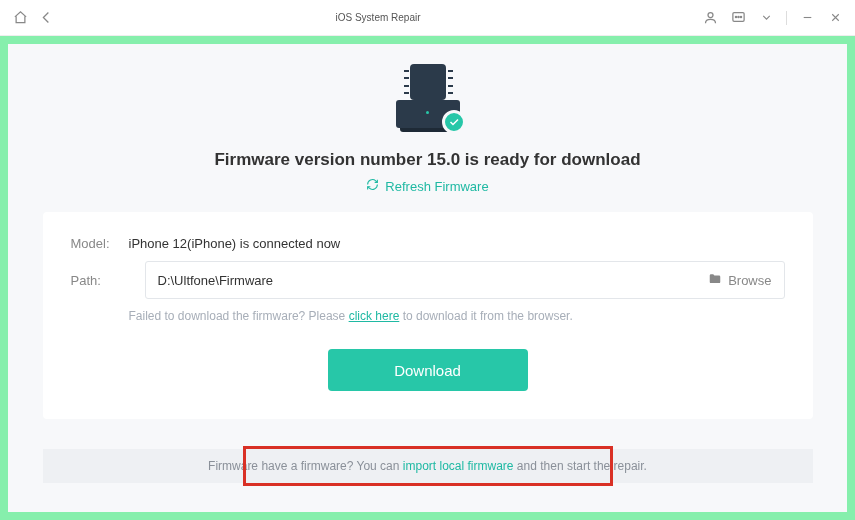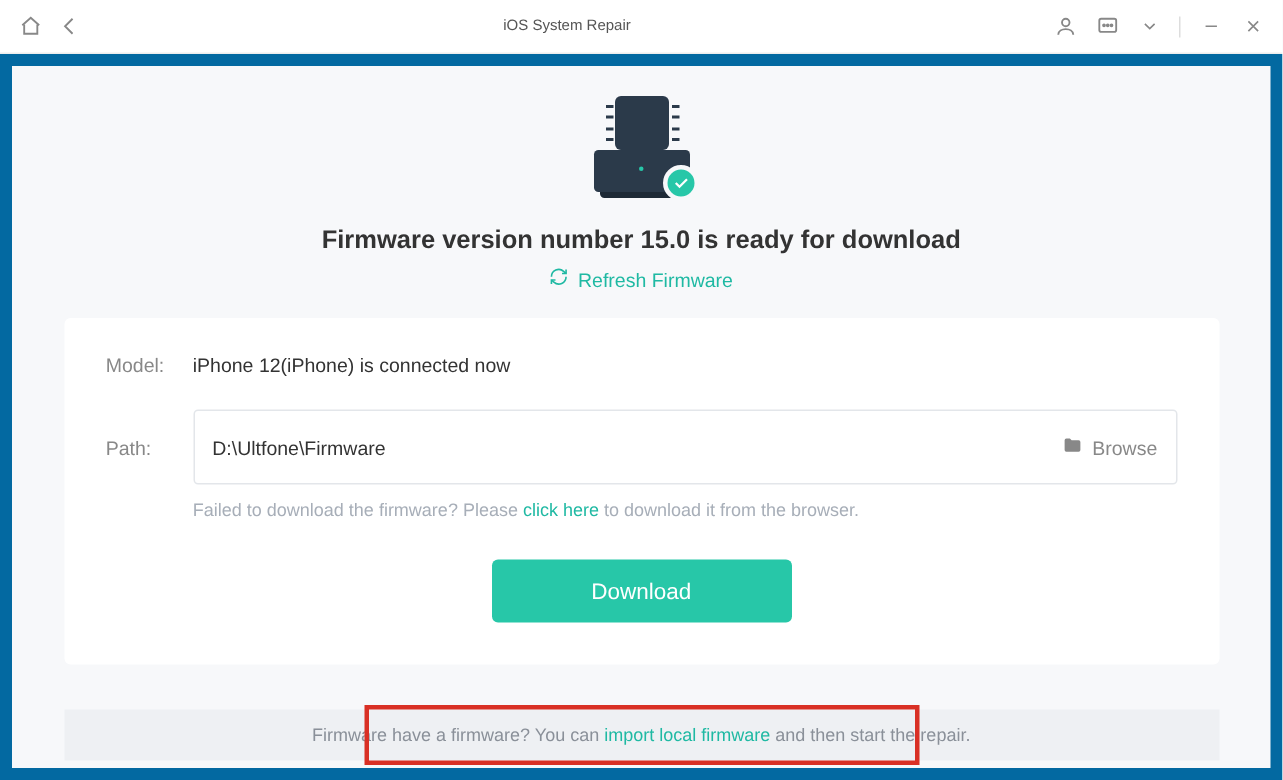--- a/index.html
+++ b/index.html
@@ -3,44 +3,44 @@
 <meta charset="utf-8">
 <style>
   * { box-sizing: border-box; margin: 0; padding: 0; font-family: -apple-system, BlinkMacSystemFont, "Segoe UI", Arial, sans-serif; }
   body { background: #fff; width: 855px; height: 520px; overflow: hidden; }
   .titlebar { height: 36px; display: flex; align-items: center; padding: 0 12px; border-bottom: 1px solid #eee; }
   .titlebar .left { display: flex; gap: 10px; align-items: center; }
   .titlebar .center { flex: 1; text-align: center; font-size: 10px; color: #555; }
   .titlebar .right { display: flex; gap: 12px; align-items: center; color: #888; }
   .tb-icon { width: 16px; height: 16px; display: inline-flex; align-items: center; justify-content: center; cursor: pointer; color: #888; }
   .tb-divider { width: 1px; height: 14px; background: #ddd; }
-  .main-area { background: #0369a1; height: 484px; padding: 8px; }
+  .main-area { background: #86efac; height: 484px; padding: 8px; }
   .content { background: #f7f8fa; height: 100%; display: flex; flex-direction: column; align-items: center; }
   .chip-illus { margin-top: 18px; position: relative; width: 80px; height: 70px; }
   .chip-base { position: absolute; bottom: 4px; left: 8px; width: 64px; height: 28px; background: #2b3a4a; border-radius: 3px; }
   .chip-base::before { content: ""; position: absolute; bottom: -4px; left: 4px; width: 56px; height: 4px; background: #1e2a36; border-radius: 0 0 3px 3px; }
   .chip-top { position: absolute; top: 2px; left: 22px; width: 36px; height: 36px; background: #2b3a4a; border-radius: 4px; display: flex; align-items: center; justify-content: center; }
   .chip-top .apple { color: #cfd8e2; font-size: 14px; }
   .chip-pins { position: absolute; top: 8px; left: 16px; width: 4px; height: 24px; display: flex; flex-direction: column; justify-content: space-between; }
   .chip-pins span, .chip-pins-r span { display: block; width: 5px; height: 2px; background: #2b3a4a; }
   .chip-pins-r { position: absolute; top: 8px; right: 16px; width: 4px; height: 24px; display: flex; flex-direction: column; justify-content: space-between; }
   .chip-dot { position: absolute; bottom: 18px; left: 38px; width: 3px; height: 3px; background: #27c7a8; border-radius: 50%; }
   .check-badge { position: absolute; bottom: -2px; right: 2px; width: 24px; height: 24px; background: #27c7a8; border: 3px solid #f7f8fa; border-radius: 50%; display: flex; align-items: center; justify-content: center; color: #fff; font-size: 12px; }
   .headline { margin-top: 18px; font-size: 17px; font-weight: 600; color: #333; }
   .refresh-row { margin-top: 8px; display: flex; align-items: center; gap: 6px; color: #1fb9a3; font-size: 13px; cursor: pointer; }
   .card { background: #fff; margin-top: 18px; width: 770px; border-radius: 4px; padding: 24px 28px 28px; }
-  .field-row { display: flex; align-items: center; margin-bottom: 22px; font-size: 13px; }
+  .field-row { display: flex; align-items: center; margin-bottom: 10px; font-size: 13px; }
   .field-label { width: 58px; color: #888; }
   .field-value { color: #333; }
-  .path-row { display: flex; align-items: center; gap: 0; }
-  .path-input-wrap { flex: 1; display: flex; align-items: center; border: 1px solid #e3e6ea; border-radius: 3px; height: 50px; padding: 0 12px; background: #fff; }
+  .path-row { display: flex; align-items: center; gap: 16px; }
+  .path-input-wrap { flex: 1; display: flex; align-items: center; border: 1px solid #e3e6ea; border-radius: 3px; height: 38px; padding: 0 12px; background: #fff; }
   .path-input { flex: 1; font-size: 13px; color: #333; border: none; outline: none; background: transparent; }
   .browse-grp { display: flex; align-items: center; gap: 6px; color: #888; font-size: 13px; cursor: pointer; padding-left: 10px; justify-content: flex-end; }
   .helper { margin-top: 10px; font-size: 12px; color: #a7aeb8; padding-left: 58px; }
-  .helper a { color: #1fb9a3; cursor: pointer; }
+  .helper a { color: #1fb9a3; text-decoration: underline; cursor: pointer; }
   .download-btn { display: block; margin: 26px auto 0; width: 200px; height: 42px; background: #27c7a8; color: #fff; border: none; border-radius: 4px; font-size: 15px; cursor: pointer; }
   .footer-bar { margin-top: 30px; width: 770px; background: #eef0f3; padding: 10px 0; text-align: center; font-size: 12px; color: #8a9099; position: relative; }
   .footer-bar a { color: #1fb9a3; cursor: pointer; }
   .red-box { position: absolute; border: 3px solid #d93025; pointer-events: none; }
 </style>
 </head>
 <body>
 
 <div class="titlebar">
   <div class="left">

